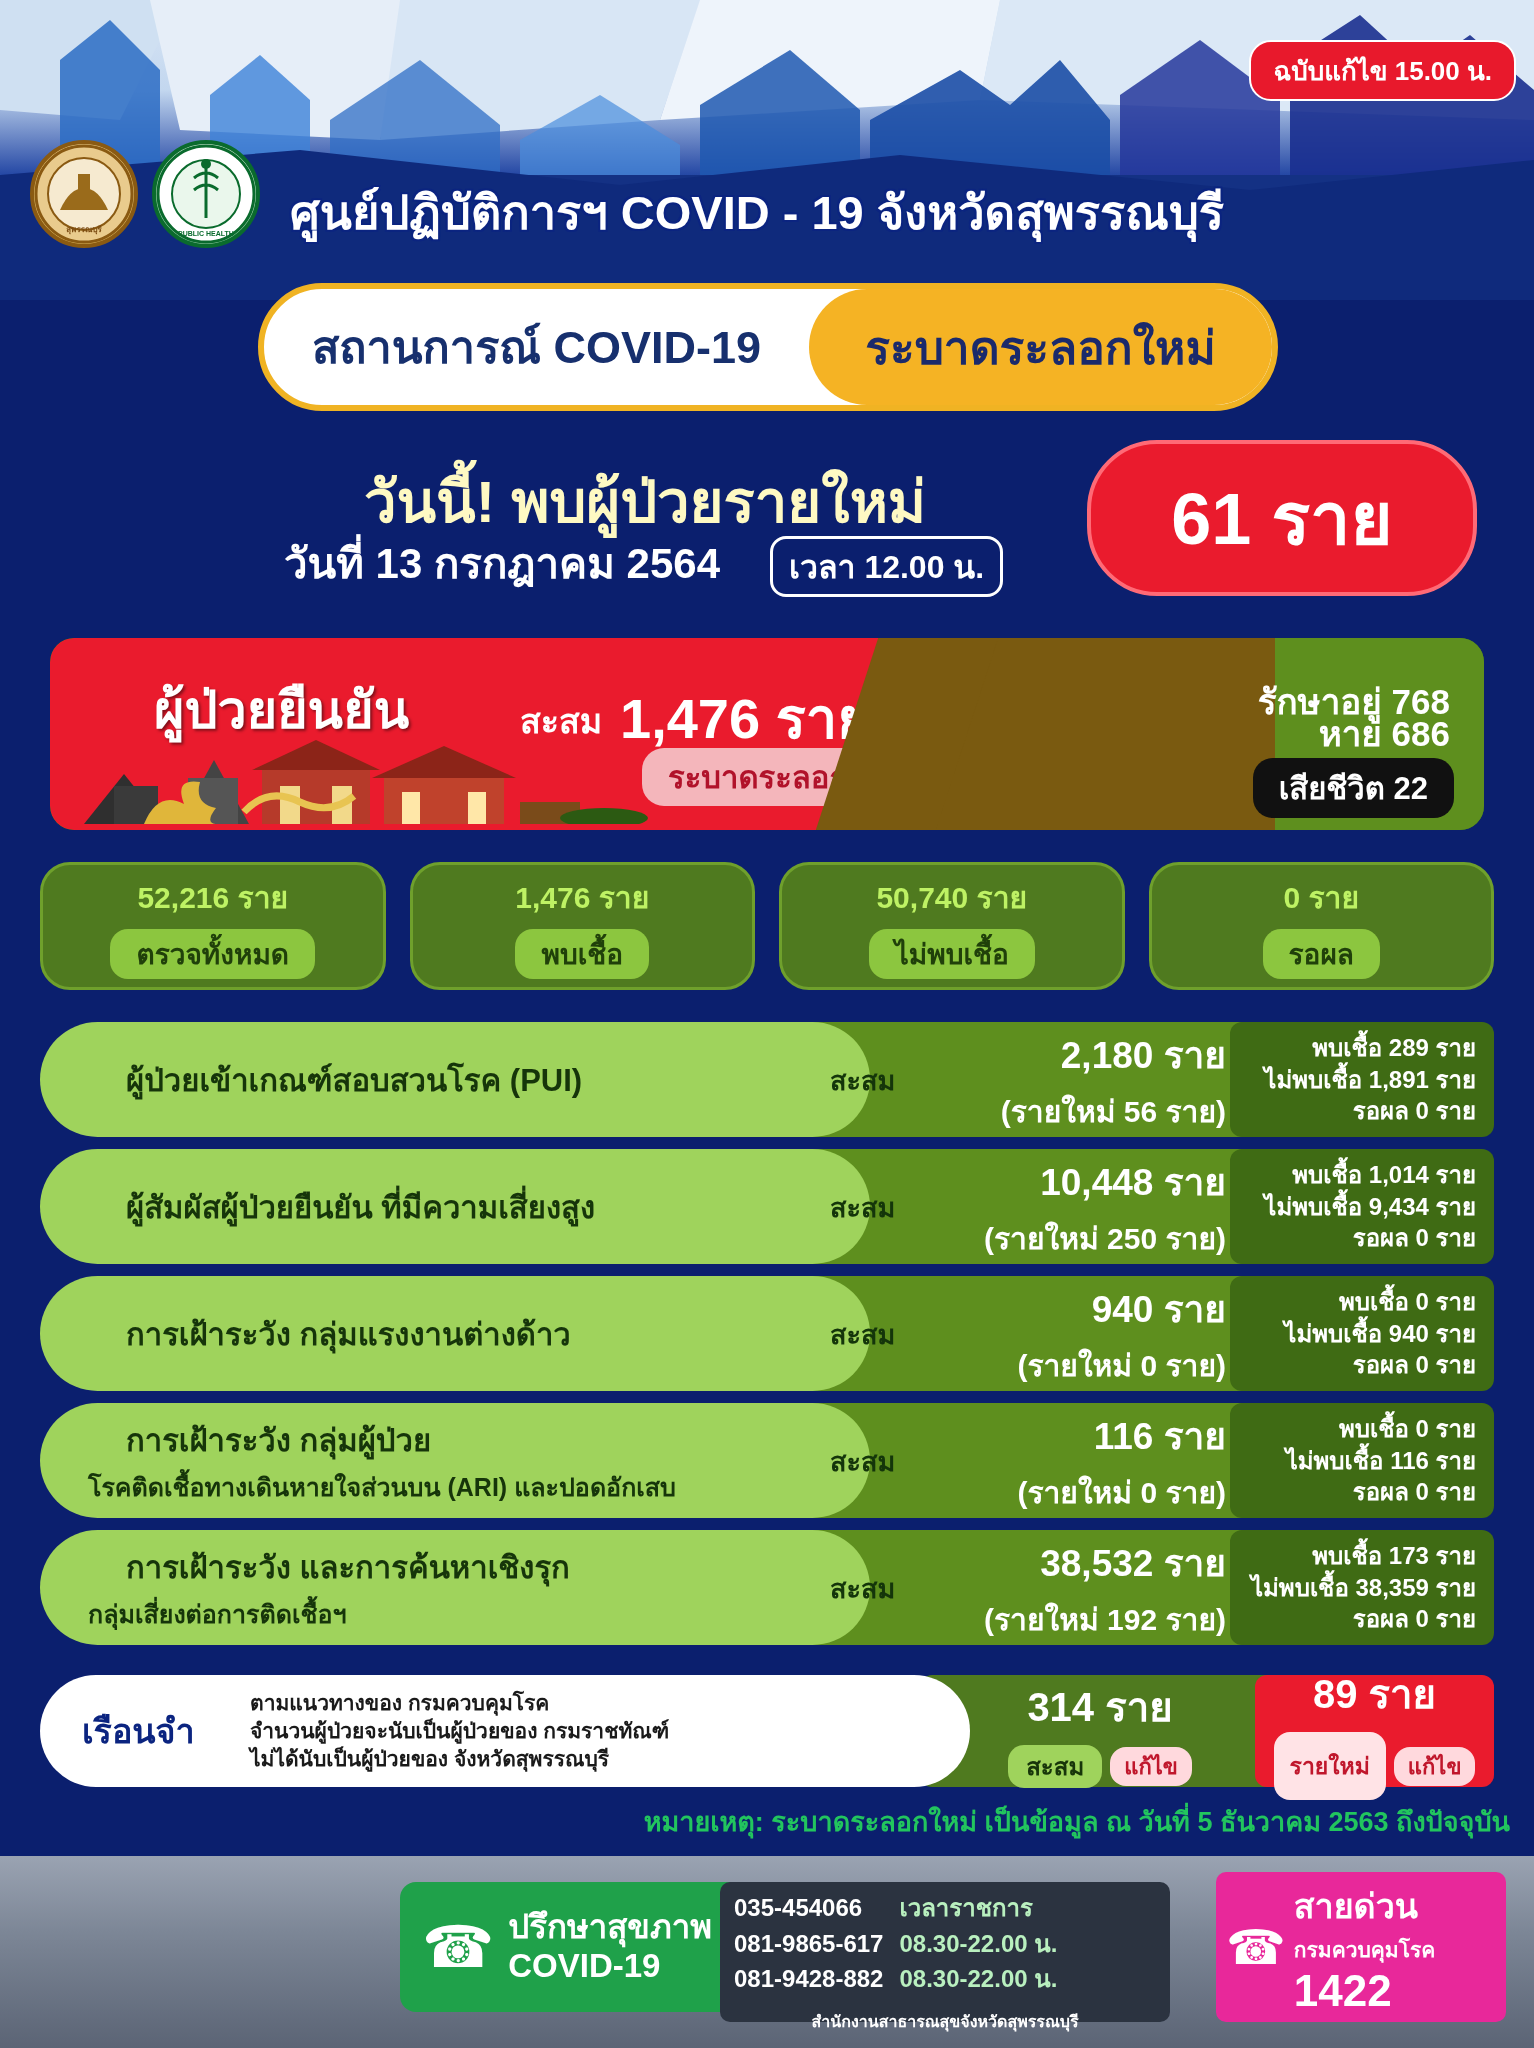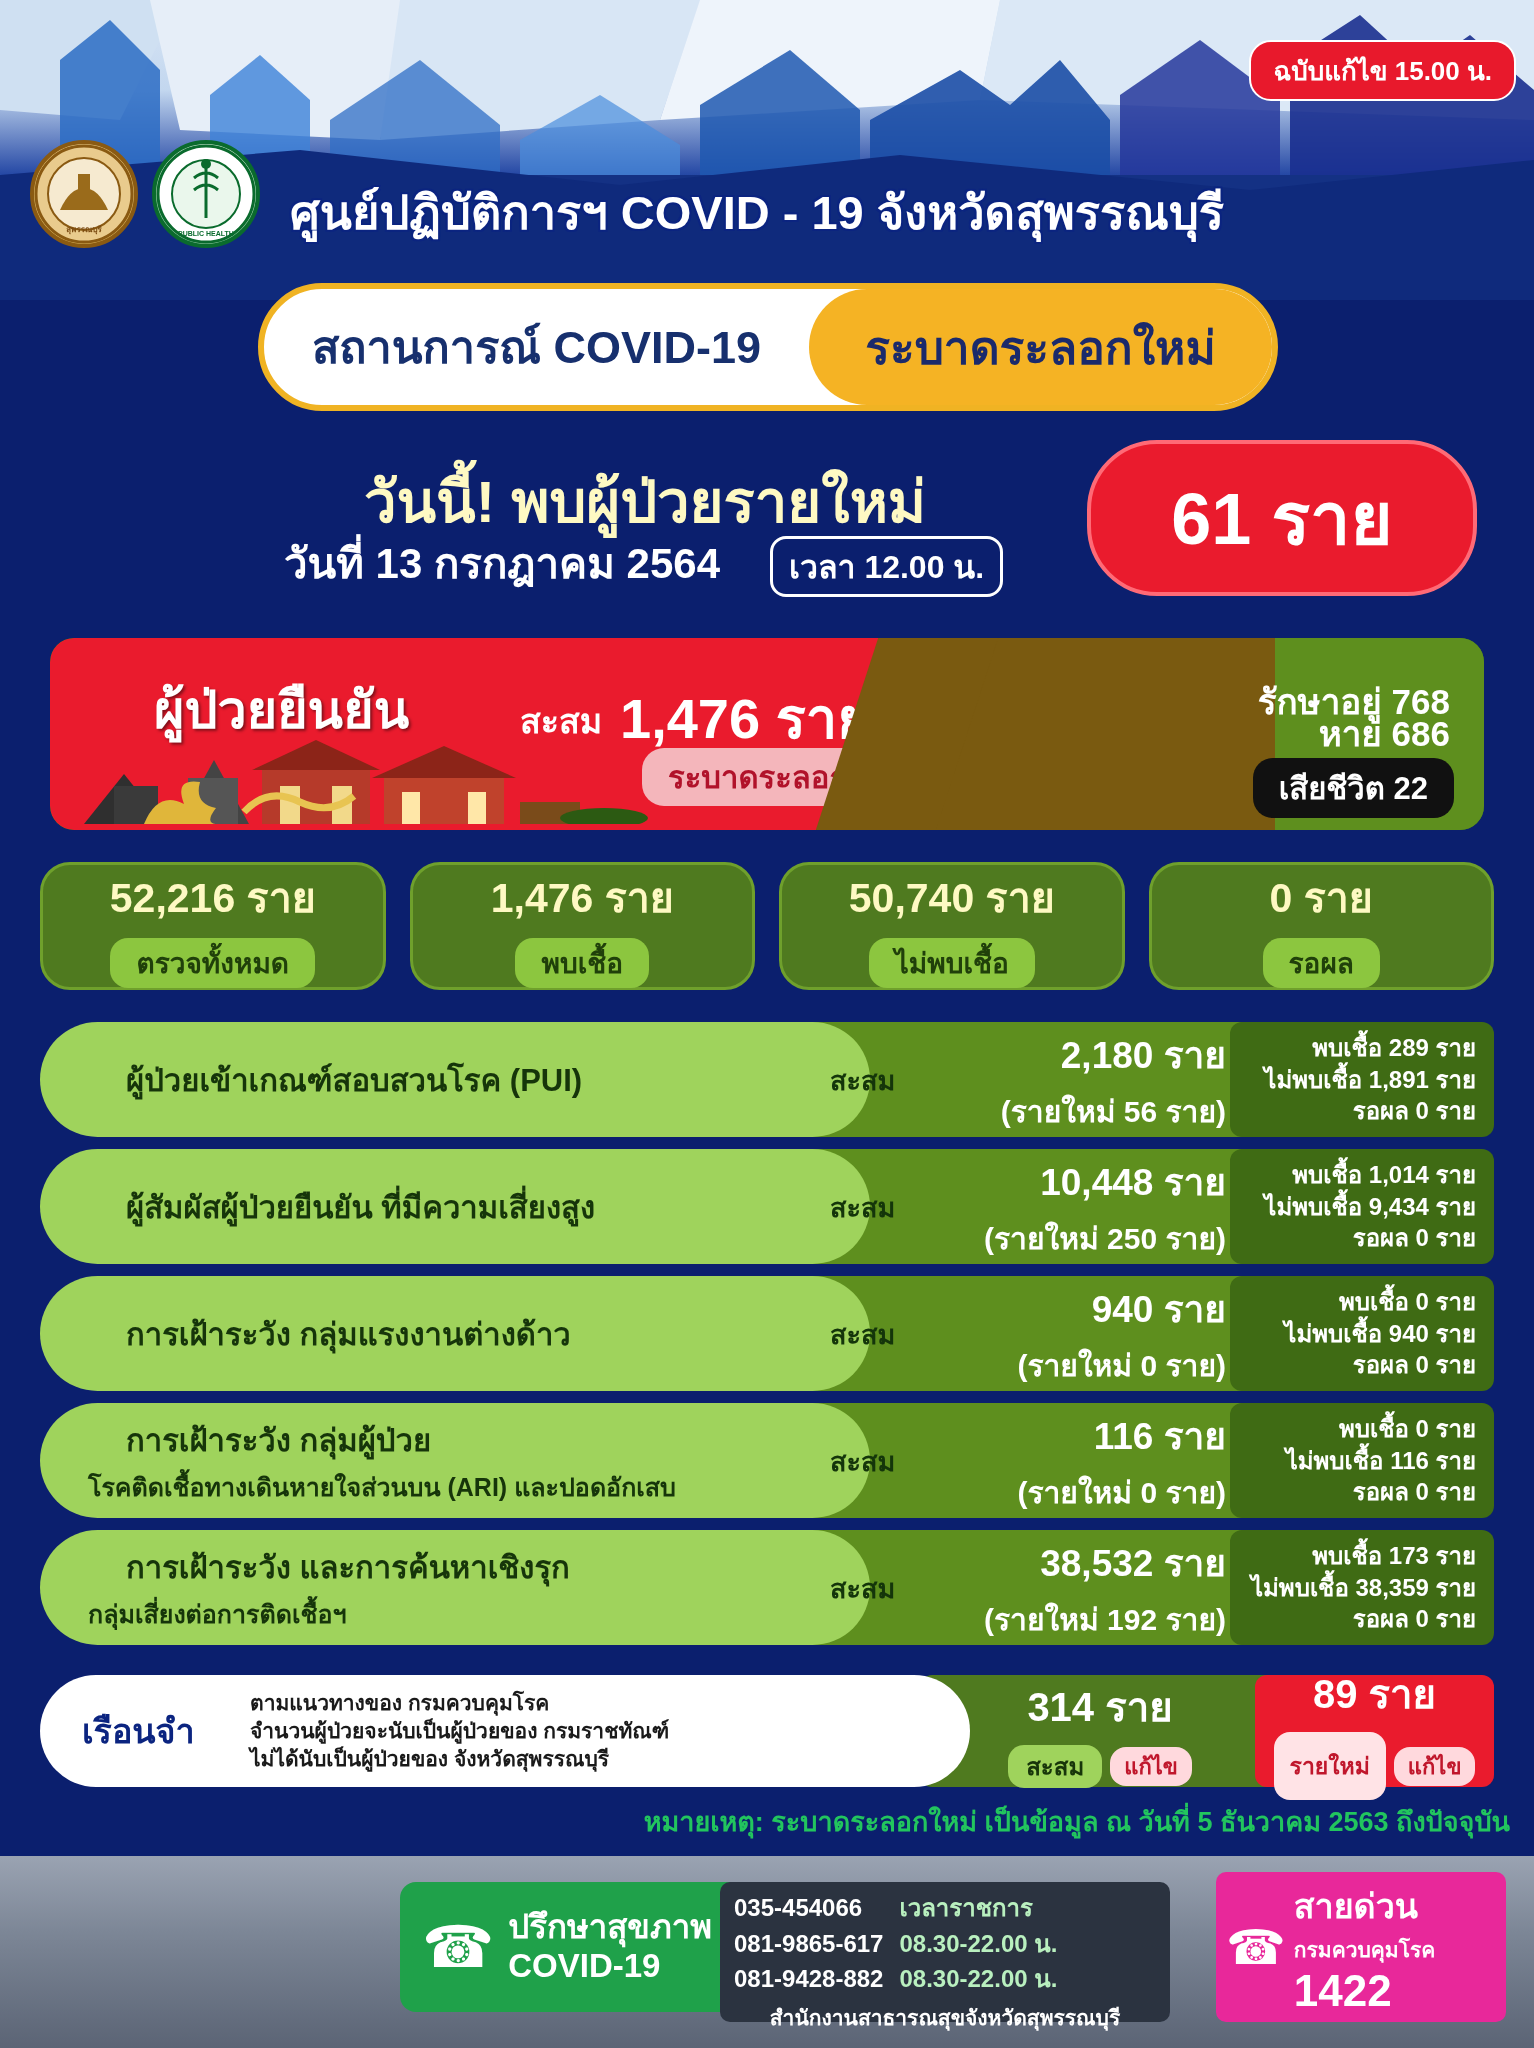--- a/index.html
+++ b/index.html
@@ -118,21 +118,21 @@
   .cg3 {
     top:120px; right:30px; background:#111; border-radius:20px; padding:5px 26px; font-size:31px;
   }
   
   .stats { position:absolute; left:40px; top:862px; width:1454px; display:flex; gap:24px; }
   .stat {
     flex:1; height:128px; background:#4f7a1f; border-radius:30px;
     display:flex; flex-direction:column; align-items:center; justify-content:center;
     border:3px solid #6fa02c;
   }
-  .stat .v { font-size:41px; font-weight:bold; color:#fef9c3; }
+  .stat .v { font-size:30px; font-weight:bold; color:#bef264; }
   .stat .l {
     margin-top:8px; background:#8cc63f; color:#20400a; font-weight:bold; font-size:28px;
     border-radius:18px; padding:3px 26px;
   }
   
   .cats { position:absolute; left:40px; top:1022px; width:1454px; }
   .cat {
     position:relative; height:115px; margin-bottom:12px;
     display:flex; align-items:stretch;
   }
@@ -206,21 +206,21 @@
   .f-green .txt { color:#fff; font-weight:bold; font-size:33px; line-height:1.18; }
   .f-dark {
     position:absolute; left:720px; top:26px; width:450px; height:140px;
     background:#2b3340; border-radius:10px; color:#fff;
     display:flex; padding:8px 10px 0 14px;
   }
   .f-col { font-size:24px; font-weight:bold; line-height:1.48; }
   .f-col.b { color:#b9f0bf; padding-left:16px; }
   .f-office {
     position:absolute; left:720px; bottom:14px; width:450px; text-align:center;
-    font-size:21px; font-weight:bold; color:#fff;
+    font-size:16px; font-weight:bold; color:#fff;
   }
   .f-pink {
     position:absolute; right:28px; top:16px; width:290px; height:150px;
     background:#e8289a; border-radius:10px; color:#fff;
     display:flex; align-items:center; padding-left:10px;
   }
   .f-pink .ph { font-size:48px; padding-right:8px; }
   .f-pink .t1 { font-size:34px; font-weight:bold; }
   .f-pink .t2 { font-size:21px; font-weight:bold; }
   .f-pink .t3 { font-size:44px; font-weight:bold; }

